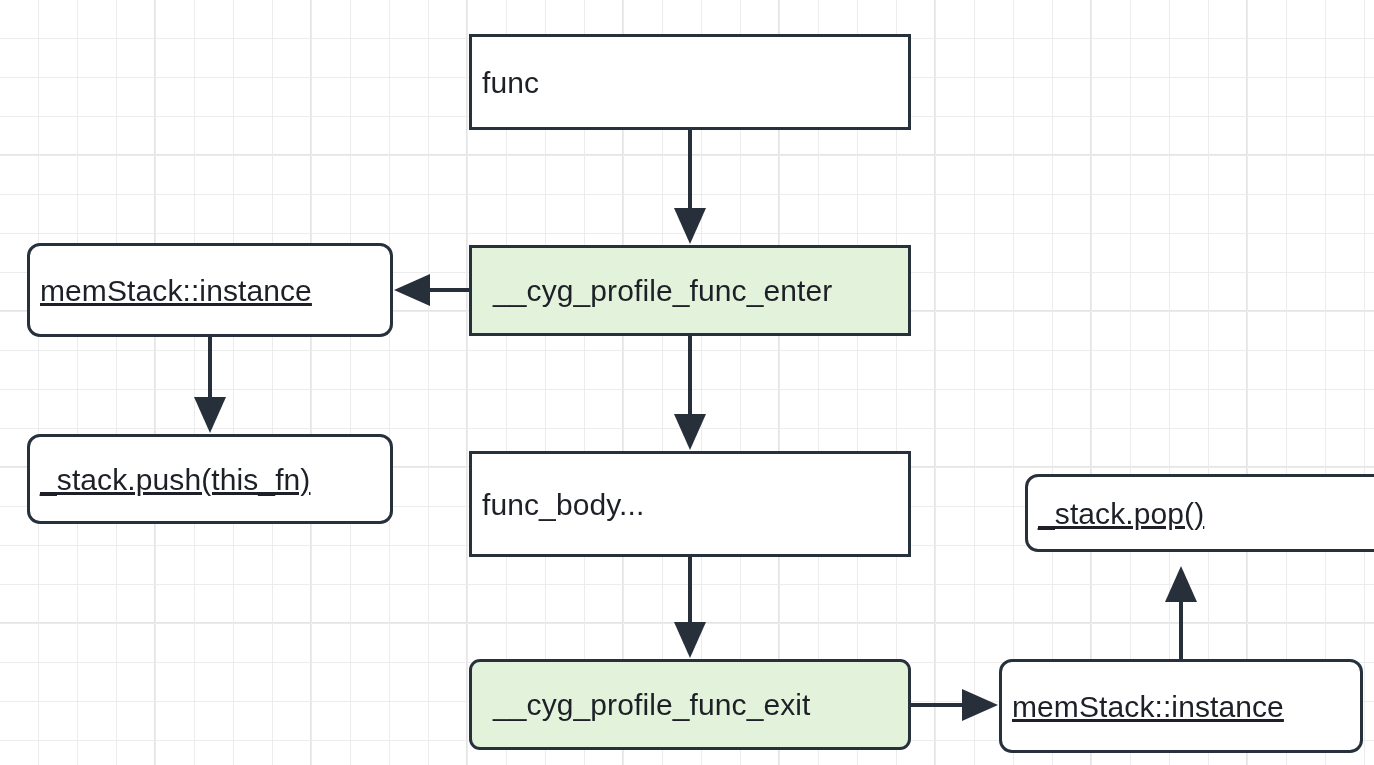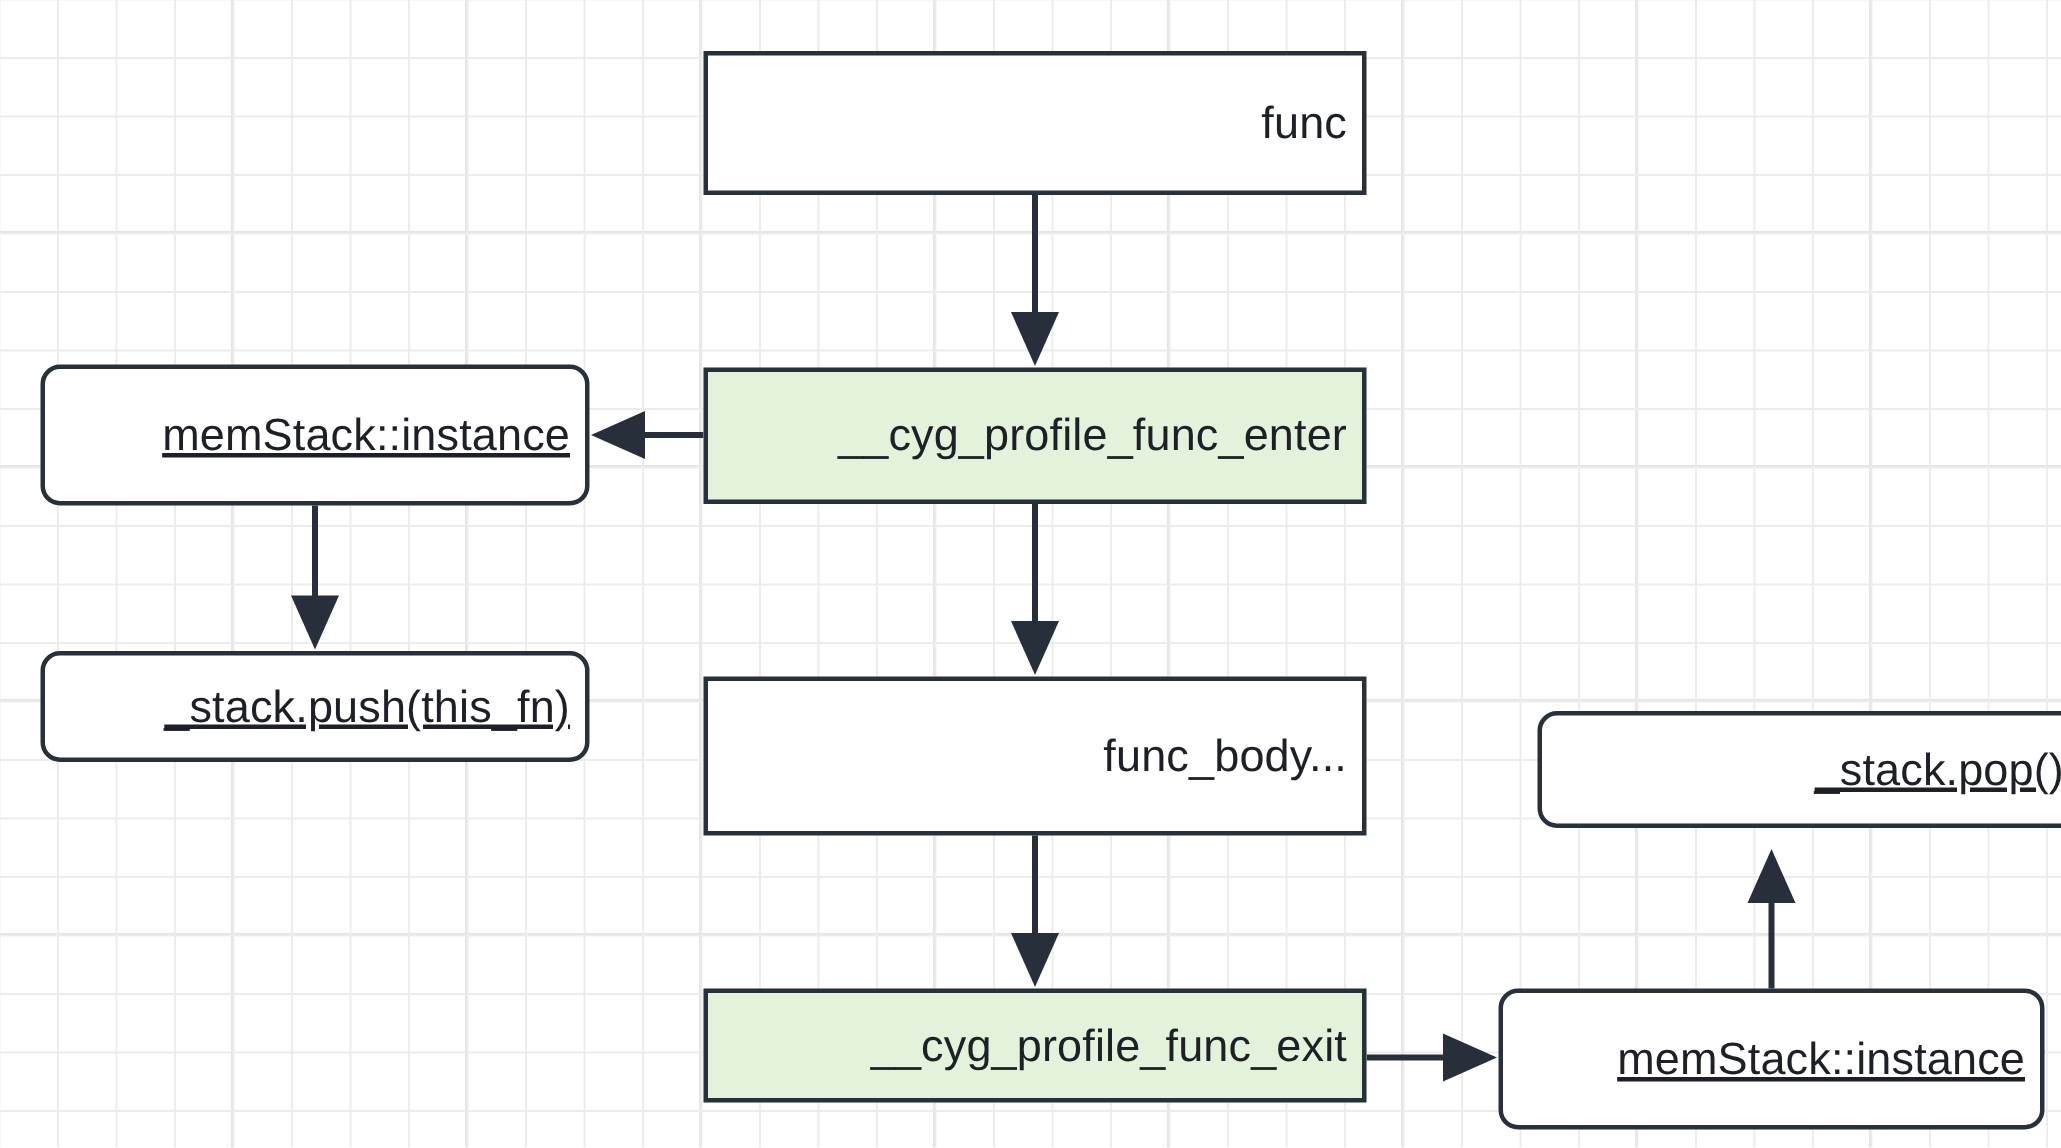--- a/index.html
+++ b/index.html
@@ -33,40 +33,41 @@
     top: 0;
     width: 1374px;
     height: 765px;
     pointer-events: none;
   }
   .node {
     position: absolute;
     box-sizing: border-box;
     display: flex;
     align-items: center;
-    justify-content: flex-end;
+    justify-content: flex-start;
     border: 3px solid #27313c;
     background: #ffffff;
     color: #1d2127;
     font-size: 30px;
     line-height: 1.1;
     font-family: "Liberation Sans", sans-serif;
     text-align: center;
     white-space: nowrap;
     letter-spacing: 0.1px;
   }
   .node.rounded {
     border-radius: 13px;
     text-decoration: underline;
   }
   .node.sharp {
     border-radius: 0;
   }
   .node.green {
     background: #e3f2da;
+    padding-left: 11px;
   }
   .node-label {
     display: block;
     padding: 0 10px;
   }
 </style>
 </head>
 <body>
 
 <div id="canvas">
@@ -114,29 +115,29 @@
   </div>
 
   <div class="node sharp green" style="left:469px; top:245px; width:442px; height:91px;">
     <span class="node-label">__cyg_profile_func_enter</span>
   </div>
 
   <div class="node rounded" style="left:27px; top:243px; width:366px; height:94px;">
     <span class="node-label">memStack::instance</span>
   </div>
 
-  <div class="node rounded" style="left:27px; top:434px; width:366px; height:74px;">
+  <div class="node rounded" style="left:27px; top:434px; width:366px; height:90px;">
     <span class="node-label">_stack.push(this_fn)</span>
   </div>
 
   <div class="node sharp" style="left:469px; top:451px; width:442px; height:106px;">
     <span class="node-label">func_body...</span>
   </div>
 
-  <div class="node sharp green" style="left:469px; top:659px; width:442px; height:76px;">
+  <div class="node sharp green" style="left:469px; top:659px; width:442px; height:91px;border-radius:11px;">
     <span class="node-label">__cyg_profile_func_exit</span>
   </div>
 
   <div class="node rounded" style="left:1025px; top:474px; width:364px; height:78px;">
     <span class="node-label">_stack.pop()</span>
   </div>
 
   <div class="node rounded" style="left:999px; top:659px; width:364px; height:94px;">
     <span class="node-label">memStack::instance</span>
   </div>

